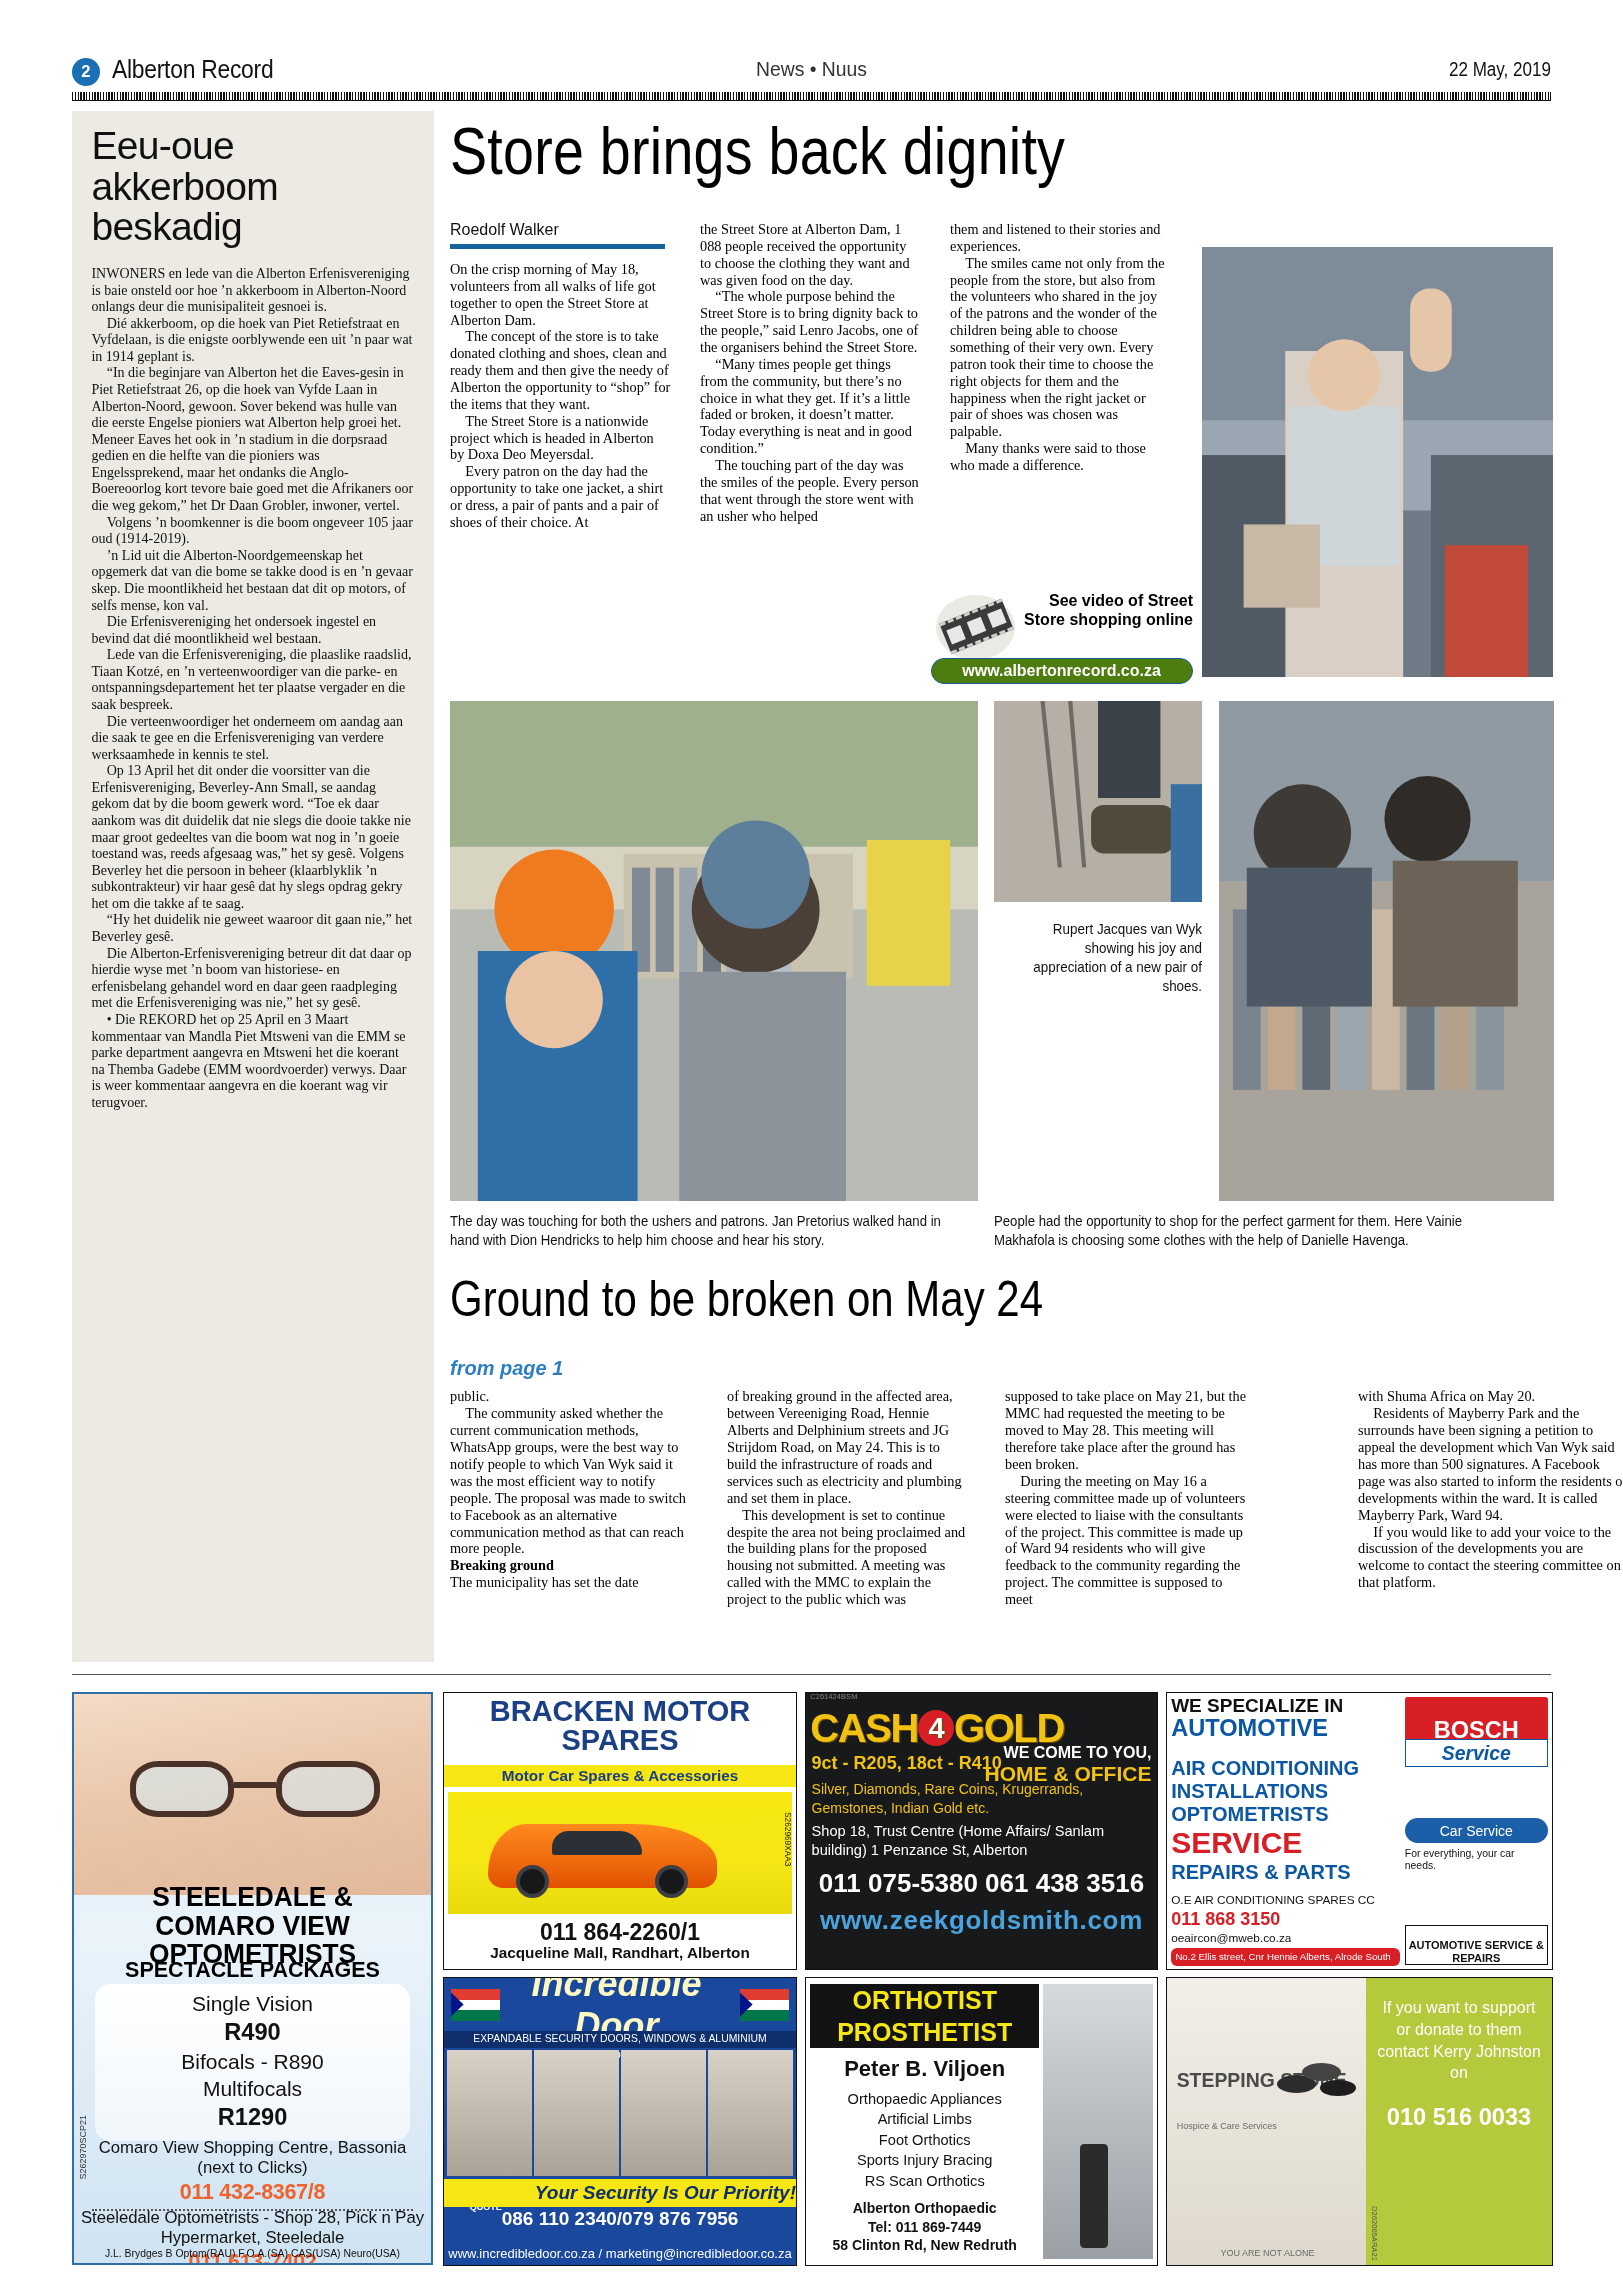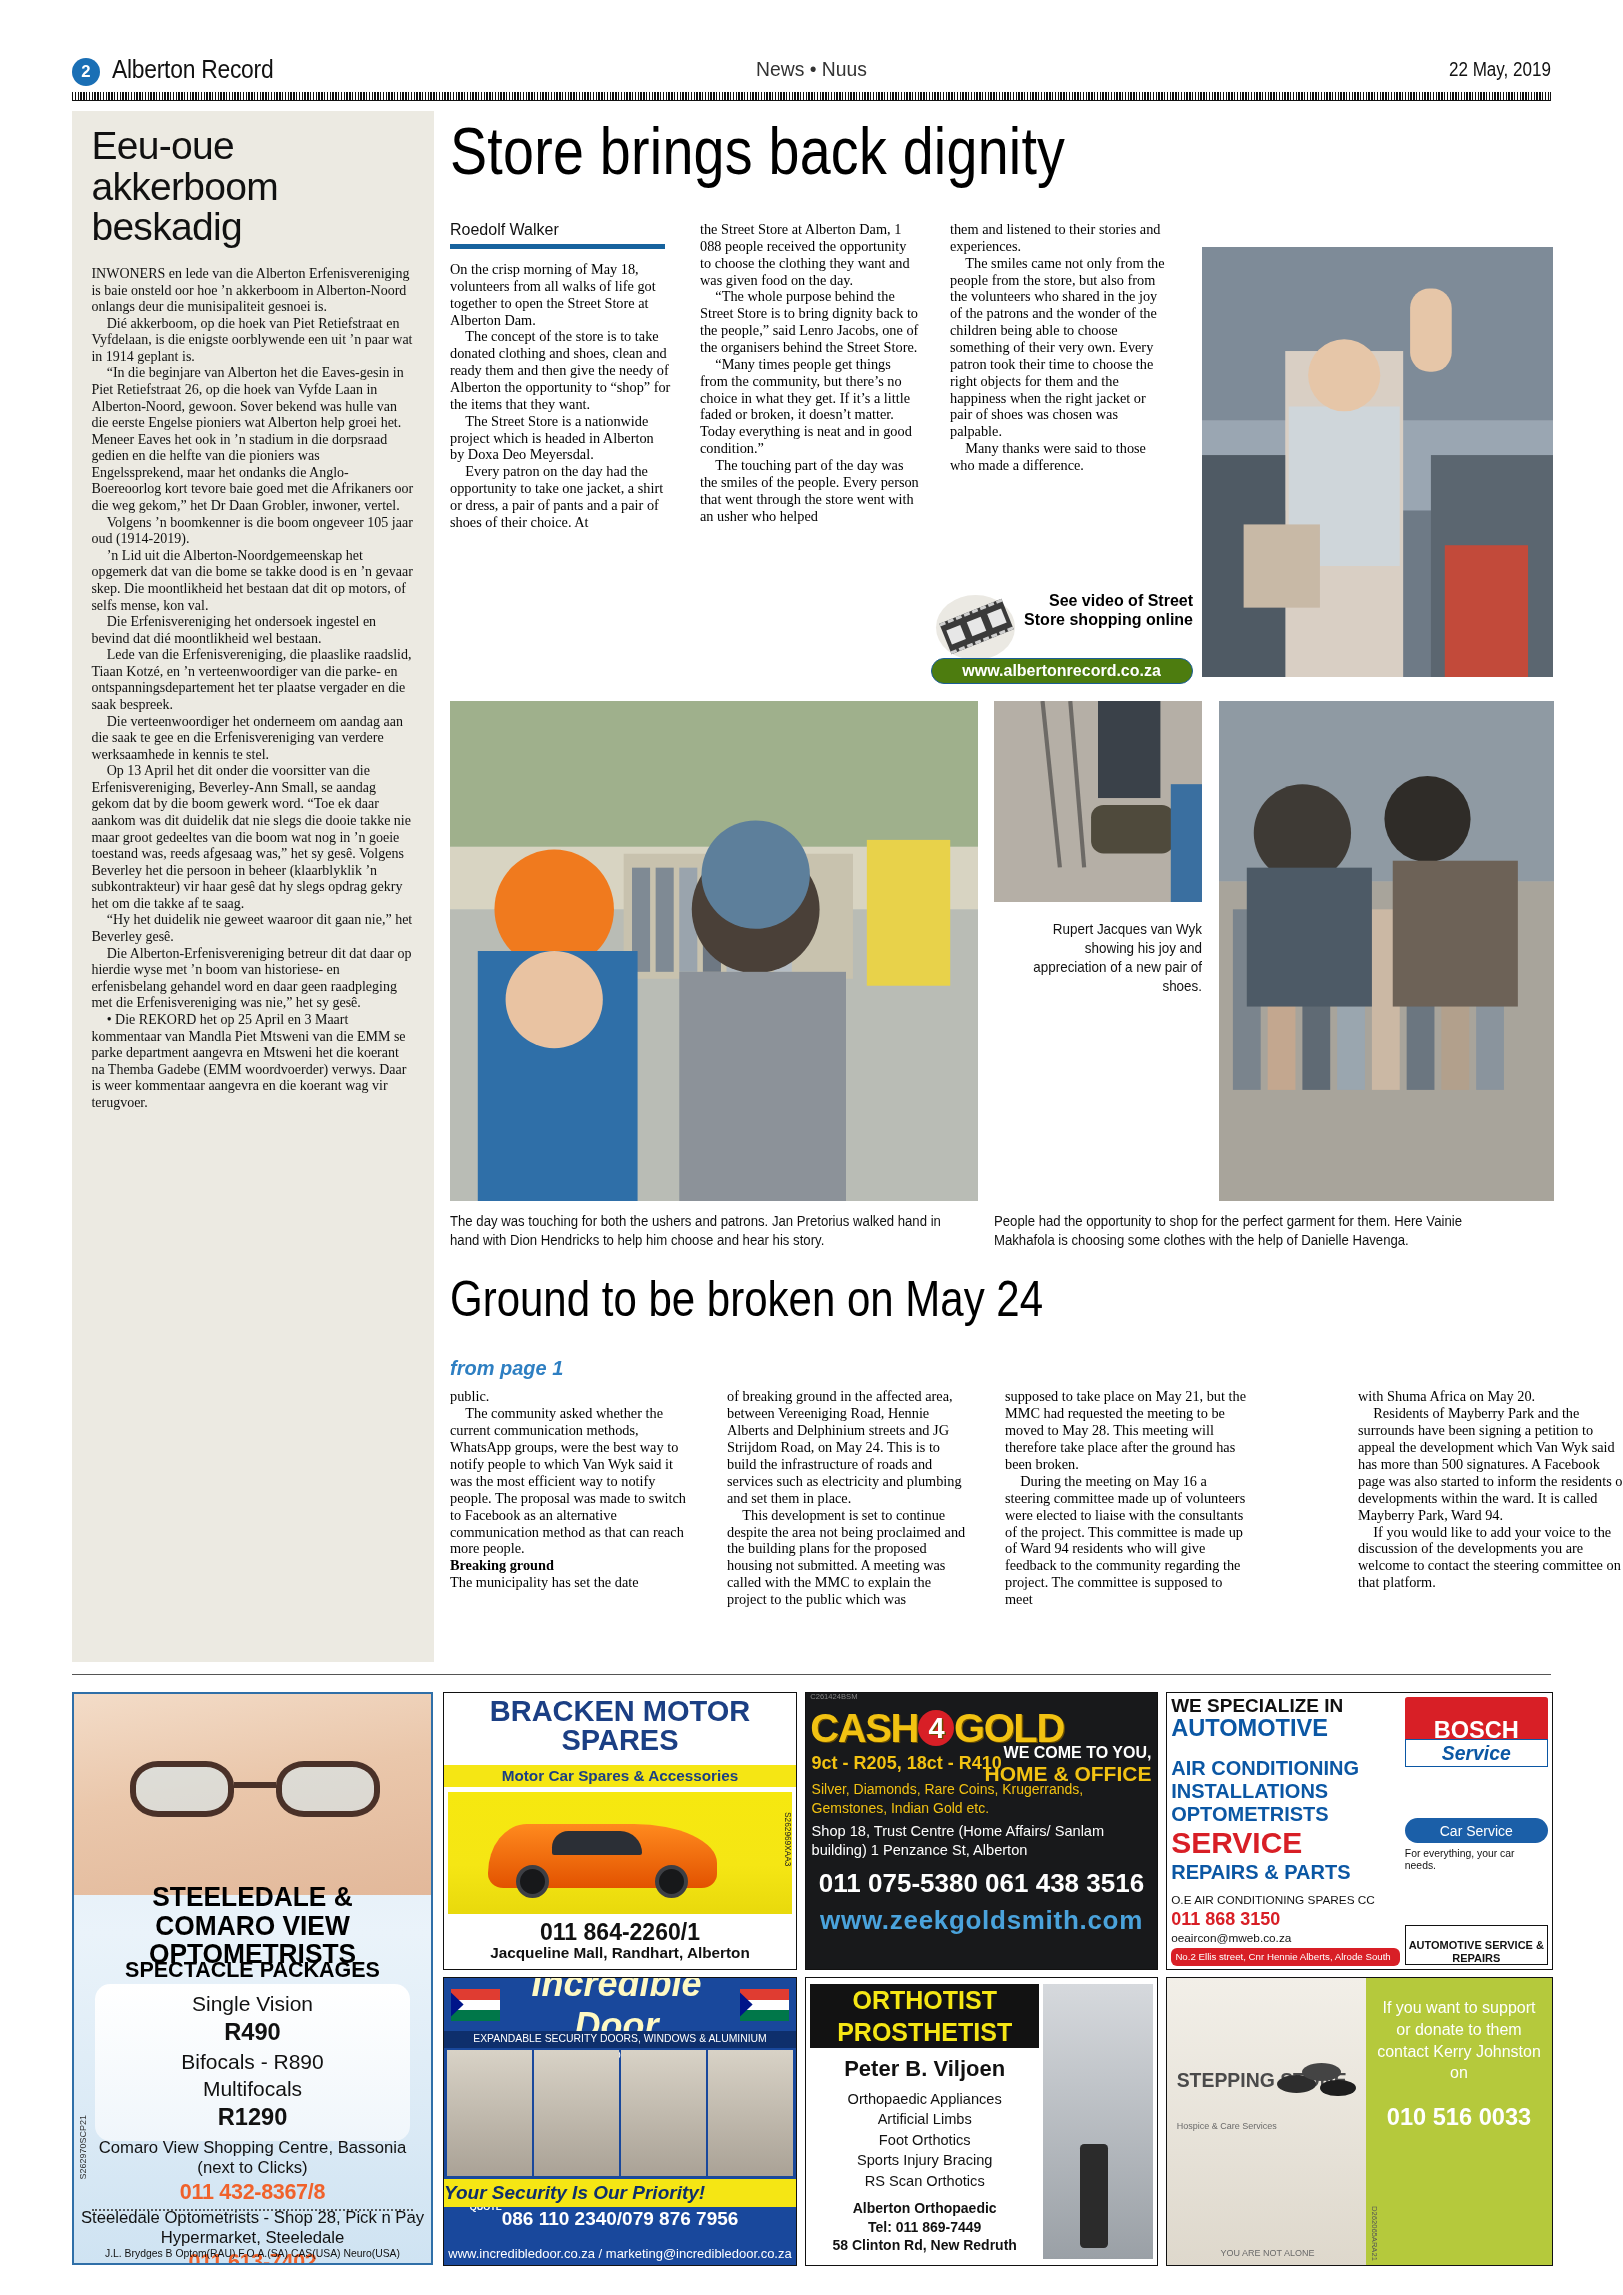--- a/index.html
+++ b/index.html
@@ -323,21 +323,21 @@
     background: #0e2f6c; color: #fff; text-align: center;
     font-family: "Liberation Sans", sans-serif; font-size: 10.4px; line-height: 16.7px;
   }
   .door-photos {
     position: absolute; left: 2.8px; right: 2.8px; top: 72px; height: 126px;
     display: flex; gap: 2.1px;
   }
   .door-photos div { flex: 1; background: linear-gradient(#d8d2c6,#aaa296); }
   .door-banner {
     position: absolute; left: 0; right: 0; top: 201px; height: 28px;
-    background: #f5e614; color: #0e2f6c; text-align: left;
+    background: #f5e614; color: #0e2f6c; text-align: right;
     font-family: "Liberation Sans", sans-serif; font-weight: bold; font-style: italic;
     font-size: 19px; line-height: 28px;
   }
   .door-tel {
     position: absolute; left: 0; right: 0; top: 230px; text-align: center;
     color: #fff; font-family: "Liberation Sans", sans-serif; font-weight: bold; font-size: 19px;
   }
   .door-web {
     position: absolute; left: 0; right: 0; bottom: 4.2px; text-align: center;
     color: #fff; font-family: "Liberation Sans", sans-serif; font-size: 13px;

